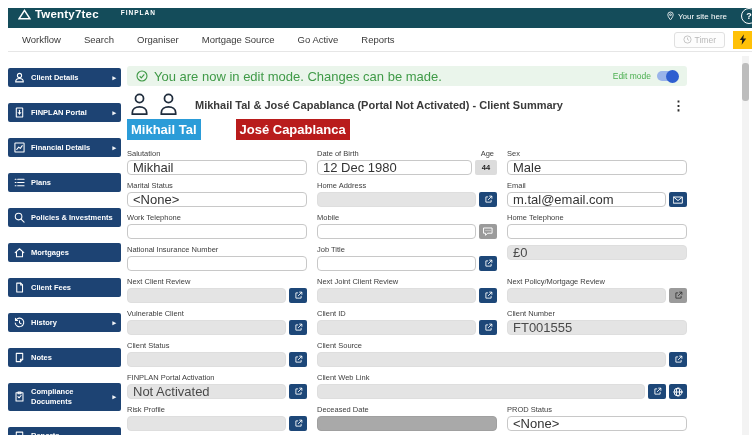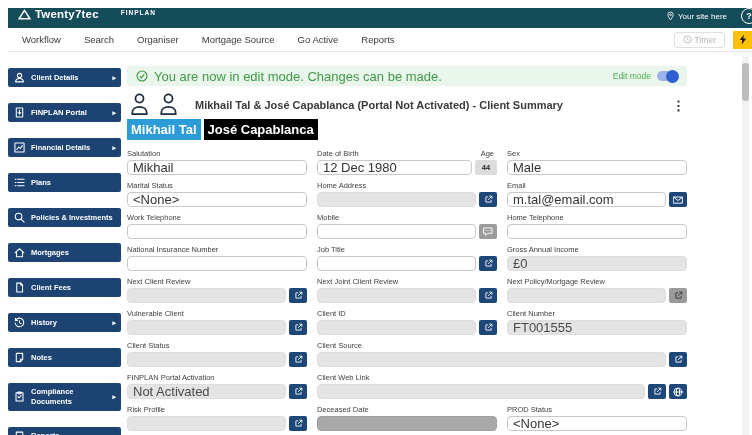--- a/index.html
+++ b/index.html
@@ -44,21 +44,21 @@
   .toggle .knob { position:absolute; right:-1px; top:-1.5px; width:13px; height:13px; background:#2f5fd0; border-radius:50%; }
 
   .title-row { margin-top:6px; display:flex; align-items:flex-start; }
   .persons { display:flex; gap:8px; margin-left:2px; }
   .page-title { font-size:11px; font-weight:bold; color:#3a3a3a; margin:7px 0 0 16px; }
   .kebab { margin-left:auto; margin-top:6px; font-size:13px; font-weight:bold; color:#2c2c2c; padding:0 2px; }
 
   .chips { display:flex; gap:3px; margin-top:3px; }
   .chip { color:#fff; font-size:13px; font-weight:bold; padding:3px 4px; border-radius:0; }
   .chip.active { background:#2b9cd8; }
-  .chip.inactive { background:#000000; }
+  .chip.inactive { background:#b91c1c;margin-left:32px; }
 
   
   .grid { margin-top:9px; display:grid; grid-template-columns:180px 180px 180px; column-gap:10px; row-gap:6px; }
   .cell.span2 { grid-column:2 / 4; }
   .lblrow { display:flex; justify-content:space-between; font-size:7.5px; color:#404040; margin-bottom:2px; height:9px; }
   .fieldrow { display:flex; align-items:stretch; gap:3px; height:15px; }
   .inp { flex:1; border:1px solid #c8c8c8; border-radius:4px; background:#fff; font-size:13px; color:#333;
          display:flex; align-items:center; padding:4px 5px; min-width:0; white-space:nowrap; overflow:hidden; }
   .inp.disabled { background:#e4e4e4; border-color:#dedede; color:#4a4a4a; }
   .inp.disabled-dark { background:#a9a9a9; border-color:#a0a0a0; }
@@ -394,23 +394,20 @@
             <div class="icon-btn navy">
               <svg width="9" height="9" viewBox="0 0 12 12" fill="none" stroke="#fff" stroke-width="1.15" stroke-linecap="round" stroke-linejoin="round">
                 <path d="M5 2.5H2.5v7h7V7"></path>
                 <path d="M7.5 1.5h3v3"></path>
                 <path d="M10.3 1.7L5.8 6.2"></path>
               </svg>
             </div>
           </div>
         </div>
         <div class="cell">
-          <div class="lblrow">
-            <span>Gross Annual Income</span>
-          </div>
           <div class="fieldrow">
             <div class="inp disabled">£0</div>
           </div>
         </div>
         <div class="cell">
           <div class="lblrow">
             <span>Next Client Review</span>
           </div>
           <div class="fieldrow">
             <div class="inp disabled"></div>

